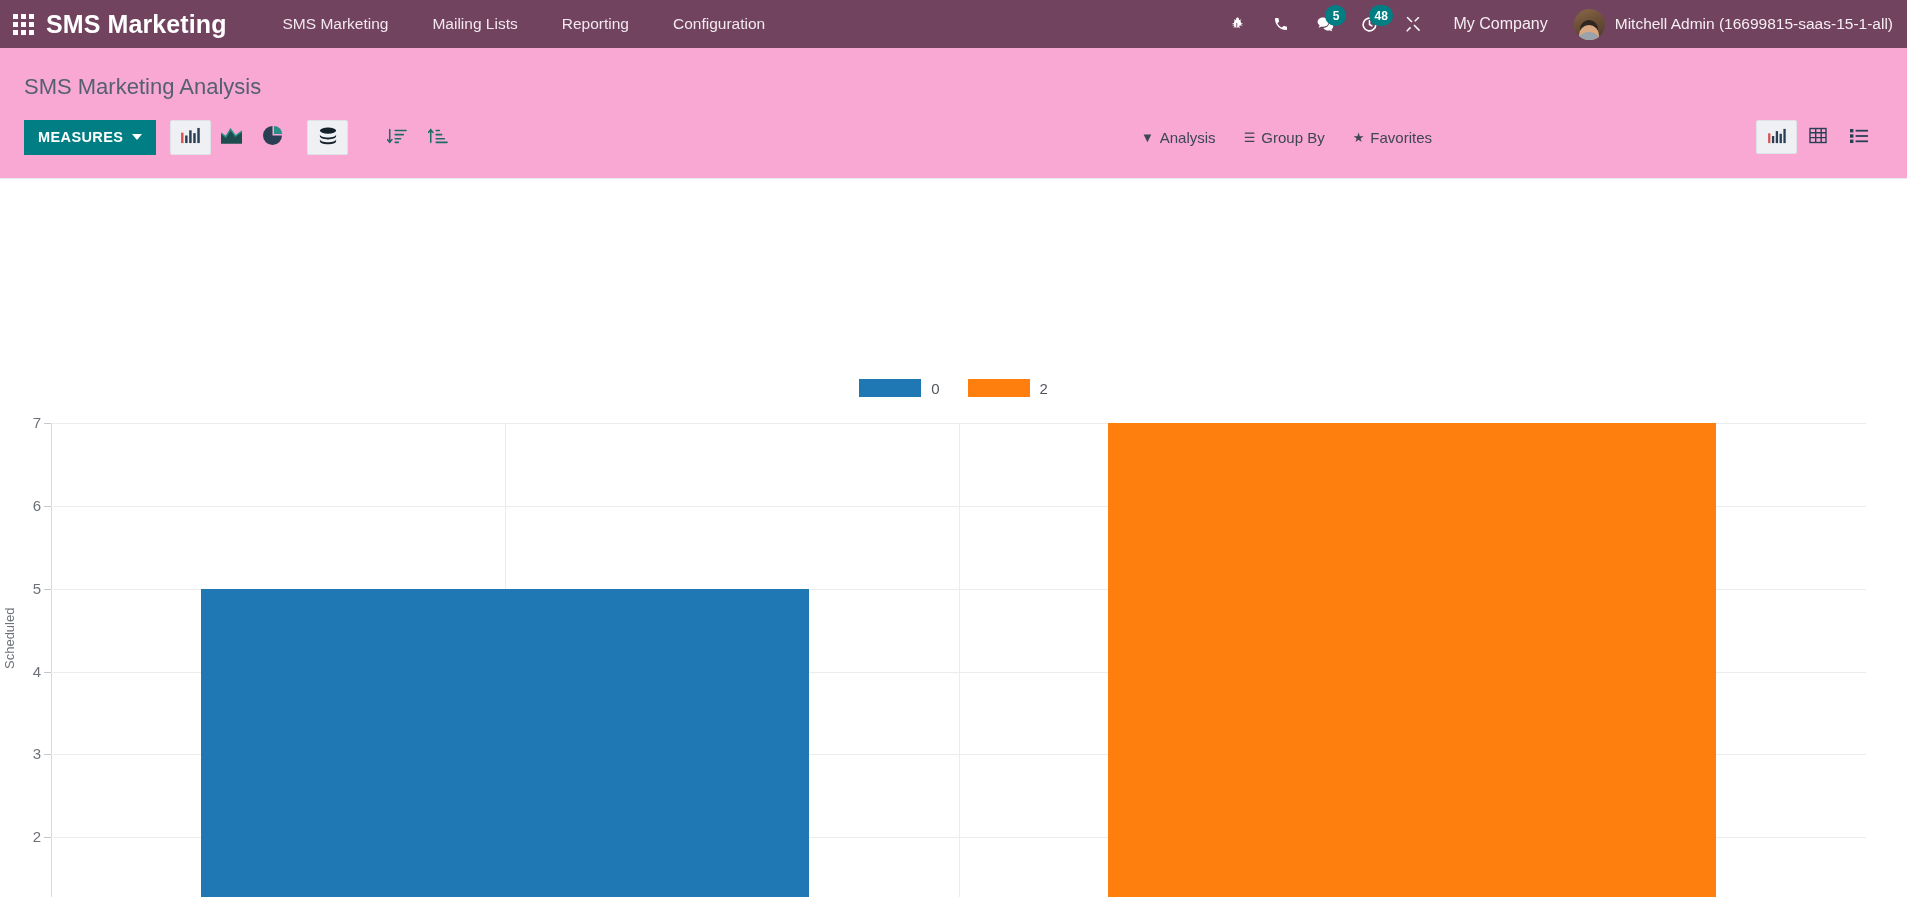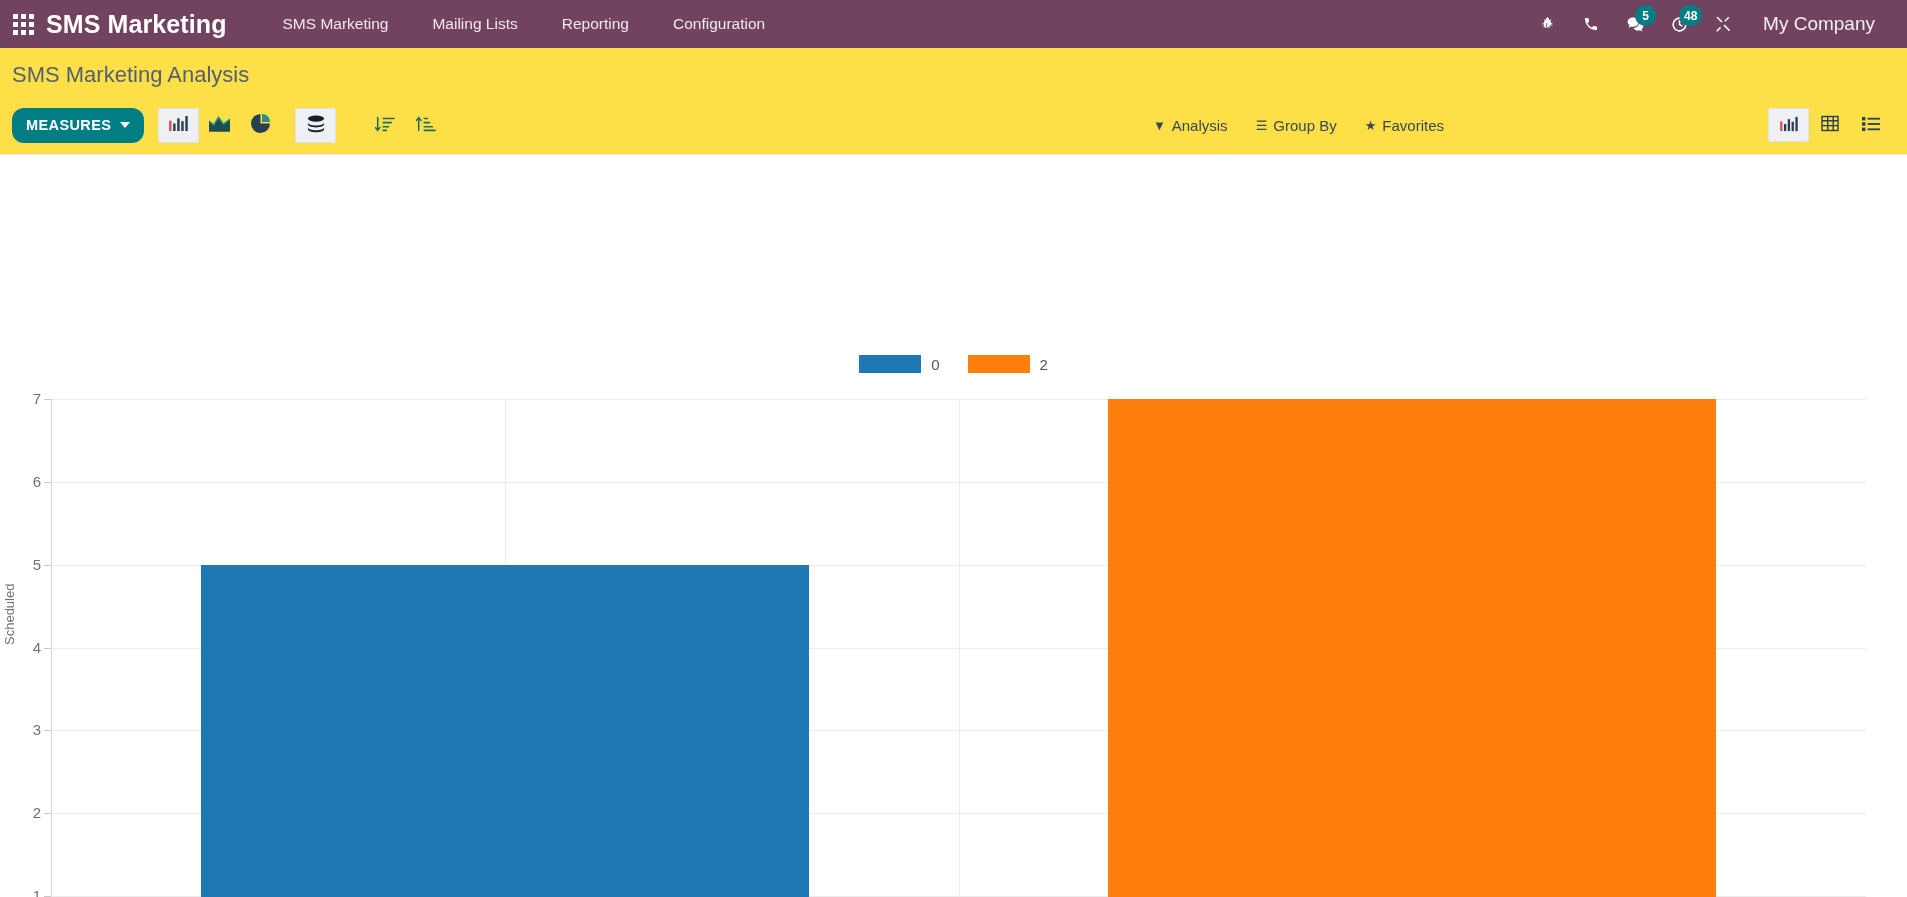--- a/index.html
+++ b/index.html
@@ -84,21 +84,21 @@
     color: #ffffff;
     font-size: 12px;
     font-weight: bold;
     display: flex;
     align-items: center;
     justify-content: center;
     padding: 0 5px;
     line-height: 1;
   }
   .company-name {
-    font-size: 19px;
+    font-size: 16px;
     color: #f6eef3;
     padding: 0 18px;
     white-space: nowrap;
     cursor: pointer;
   }
   .user-menu {
     display: flex;
     align-items: center;
     gap: 10px;
     padding-left: 8px;
@@ -130,23 +130,23 @@
     transform: translateX(-50%);
     width: 26px; height: 14px;
     border-radius: 13px 13px 0 0;
     background: #9aa3ab;
     z-index: 2;
   }
   .user-name { font-size: 15.5px; color: #f6eef3; }
 
   
   .control-panel {
-    background: #fde047;
+    background: #f9a8d4;
     border-bottom: 1px solid #e7e9ed;
-    padding: 0;
+    padding: 12px;
   }
   .cp-row-1 {
     display: flex;
     align-items: flex-start;
     padding: 14px 16px 0 12px;
     height: 52px;
   }
   .page-title {
     font-size: 22px;
     color: #55606f;
@@ -193,21 +193,21 @@
     border: none;
     height: 35px;
     padding: 0 14px;
     font-size: 14.5px;
     font-weight: bold;
     letter-spacing: .4px;
     display: flex;
     align-items: center;
     gap: 9px;
     cursor: pointer;
-    border-radius: 12px;
+    border-radius: 0;
   }
   .caret-down {
     width: 0; height: 0;
     border-left: 5px solid transparent;
     border-right: 5px solid transparent;
     border-top: 6px solid #ffffff;
   }
   .btn-group { display: flex; align-items: center; margin-left: 14px; gap: 0; }
   .icon-btn {
     width: 41px;
@@ -403,20 +403,24 @@
 
     <div class="sys-icon">
       <svg width="18" height="18" viewBox="0 0 24 24" fill="#fff">
         <path d="M3.3 3.3l2-.6 6 6-1.4 1.4-6-6 .6-2zM20 21.5l-7.4-7.4 1.4-1.4 7.4 7.4-1.4 1.4z"></path>
         <path d="M20.7 3.3l-2-.6-5 5 1.4 1.4 5-5 .6-.8zM3.3 20.7l.6 2 5.5-5.5-1.4-1.4-4.7 4.9z"></path>
       </svg>
     </div>
 
     <div class="company-name">My Company</div>
 
+    <div class="user-menu">
+      <span class="avatar"></span>
+      <span class="user-name">Mitchell Admin (16699815-saas-15-1-all)</span>
+    </div>
   </div>
 </div>
 
 <div class="control-panel">
 
   <div class="cp-row-1">
     <div class="page-title">SMS Marketing Analysis</div>
 
   </div>
 

